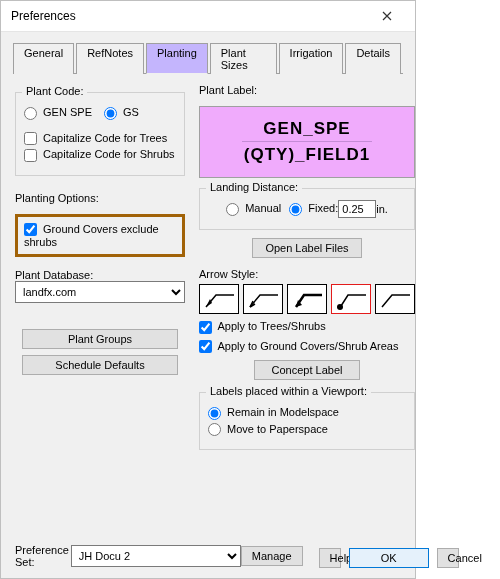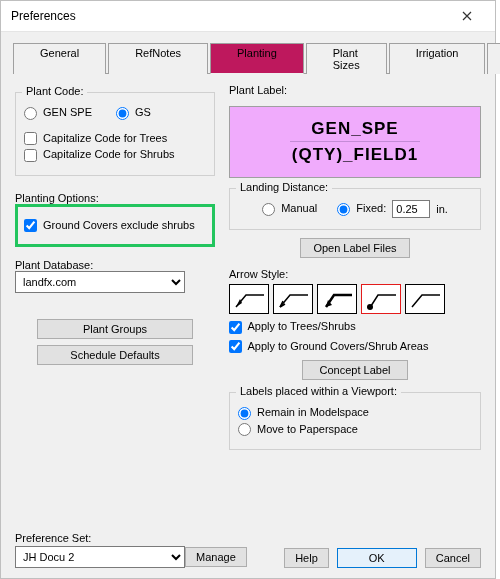--- a/index.html
+++ b/index.html
@@ -1,49 +1,49 @@
 <!DOCTYPE html>
 <html><head>
 <meta charset="utf-8">
 <style>
 html,body{margin:0;padding:0;font-family:"Segoe UI",Tahoma,sans-serif;font-size:11px;color:#000;background:#fff}
-.window{width:496px;height:579px;box-sizing:border-box;border:1px solid #bfbfbf;background:#f0f0f0;display:flex;flex-direction:column;position:relative}
+.window{width:416px;height:579px;box-sizing:border-box;border:1px solid #bfbfbf;background:#f0f0f0;display:flex;flex-direction:column;position:relative}
 .titlebar{height:30px;background:#fff;display:flex;align-items:center;padding:0 8px 0 10px;border-bottom:1px solid #e5e5e5}
 .titlebar .title{flex:1;font-size:12px}
 .titlebar .close{width:40px;height:28px;display:flex;align-items:center;justify-content:center;font-size:14px;color:#333}
 .tabs{display:flex;gap:0;padding:10px 12px 0 12px}
-.tab{border:1px solid #a0a0a0;background:#f0f0f0;padding:3px 26px;font-size:11px;position:relative;top:1px;margin-right:2px;border-bottom:none}
-.tab.active{background:#be185d;border-bottom:1px solid #f0f0f0;z-index:2}
+.tab{border:1px solid #a0a0a0;background:#f0f0f0;padding:3px 10px;font-size:11px;position:relative;top:1px;margin-right:2px;border-bottom:none}
+.tab.active{background:#c4b5fd;border-bottom:1px solid #f0f0f0;z-index:2}
 .tab:not(.active){background:#f0f0f0;}
 .tabline{border-top:1px solid #a0a0a0;margin:0 12px}
 .body{flex:1;padding:8px 14px 0 14px;position:relative}
 .cols{display:flex;gap:14px}
 .col{display:flex;flex-direction:column}
 .col.left{width:200px}
 .col.right{flex:1}
 .group{border:1px solid #d0d0d0;padding:10px 8px 10px 8px;margin-top:10px;position:relative}
 .group-title{position:absolute;top:-8px;left:6px;background:#f0f0f0;padding:0 4px;font-size:11px}
-.row{display:flex;align-items:center;gap:6px;margin:3px 0}
+.row{display:flex;align-items:center;margin:3px 0}
 input[type=radio],input[type=checkbox]{margin:0 3px 0 0;vertical-align:middle}
 label{font-size:11px}
-.highlight{border:3px solid #22c55e;padding:12px 6px;}
+.highlight{border:3px solid #a16207;padding:6px 6px;margin-top:10px}
 select,input[type=text]{font-family:inherit;font-size:11px;border:1px solid #7a7a7a;background:#fff;padding:2px 3px;box-sizing:border-box}
 select{height:22px}
 .btn{border:1px solid #adadad;background:#e1e1e1;padding:3px 12px;font-size:11px;min-width:80px;text-align:center;cursor:default}
 .btn.small{min-width:0;padding:3px 10px}
 .btn.primary{border:1px solid #0078d7;background:#e5f1fb}
 .labelpreview{border:1px solid #a0a0a0;background:#f0abfc;height:70px;margin-top:10px;display:flex;flex-direction:column;align-items:center;justify-content:center;font-family:Arial,Helvetica,sans-serif;font-weight:bold;font-size:17px;letter-spacing:1px}
 .labelpreview .underline{width:130px;border-bottom:1px solid #c48bd6;margin:2px 0 3px 0}
 .arrows{display:flex;gap:4px;margin-top:4px}
 .arrowbox{width:38px;height:28px;border:1px solid #000;background:#fff;display:flex;align-items:center;justify-content:center}
 .arrowbox.sel{border:1px solid #e31b1b}
 .arrowbox svg{width:34px;height:24px}
 .centered{display:flex;justify-content:center;margin-top:8px}
 .bottombar{position:absolute;left:0;right:0;bottom:0;padding:10px 14px;display:flex;align-items:flex-end;gap:8px}
-.bottombar .prefset{display:flex;flex-direction:column;gap:2px}
+.bottombar .prefset{display:flex;flex-direction:row;gap:2px}
 .bottombar .prefset-row{display:flex;align-items:center}
 .bottombar .spacer{flex:1}
 .fixedinput{width:38px;text-align:left}
 </style>
 </head>
 <body>
 
 <div class="window">
   <div class="titlebar">
     <div class="title">Preferences</div>

